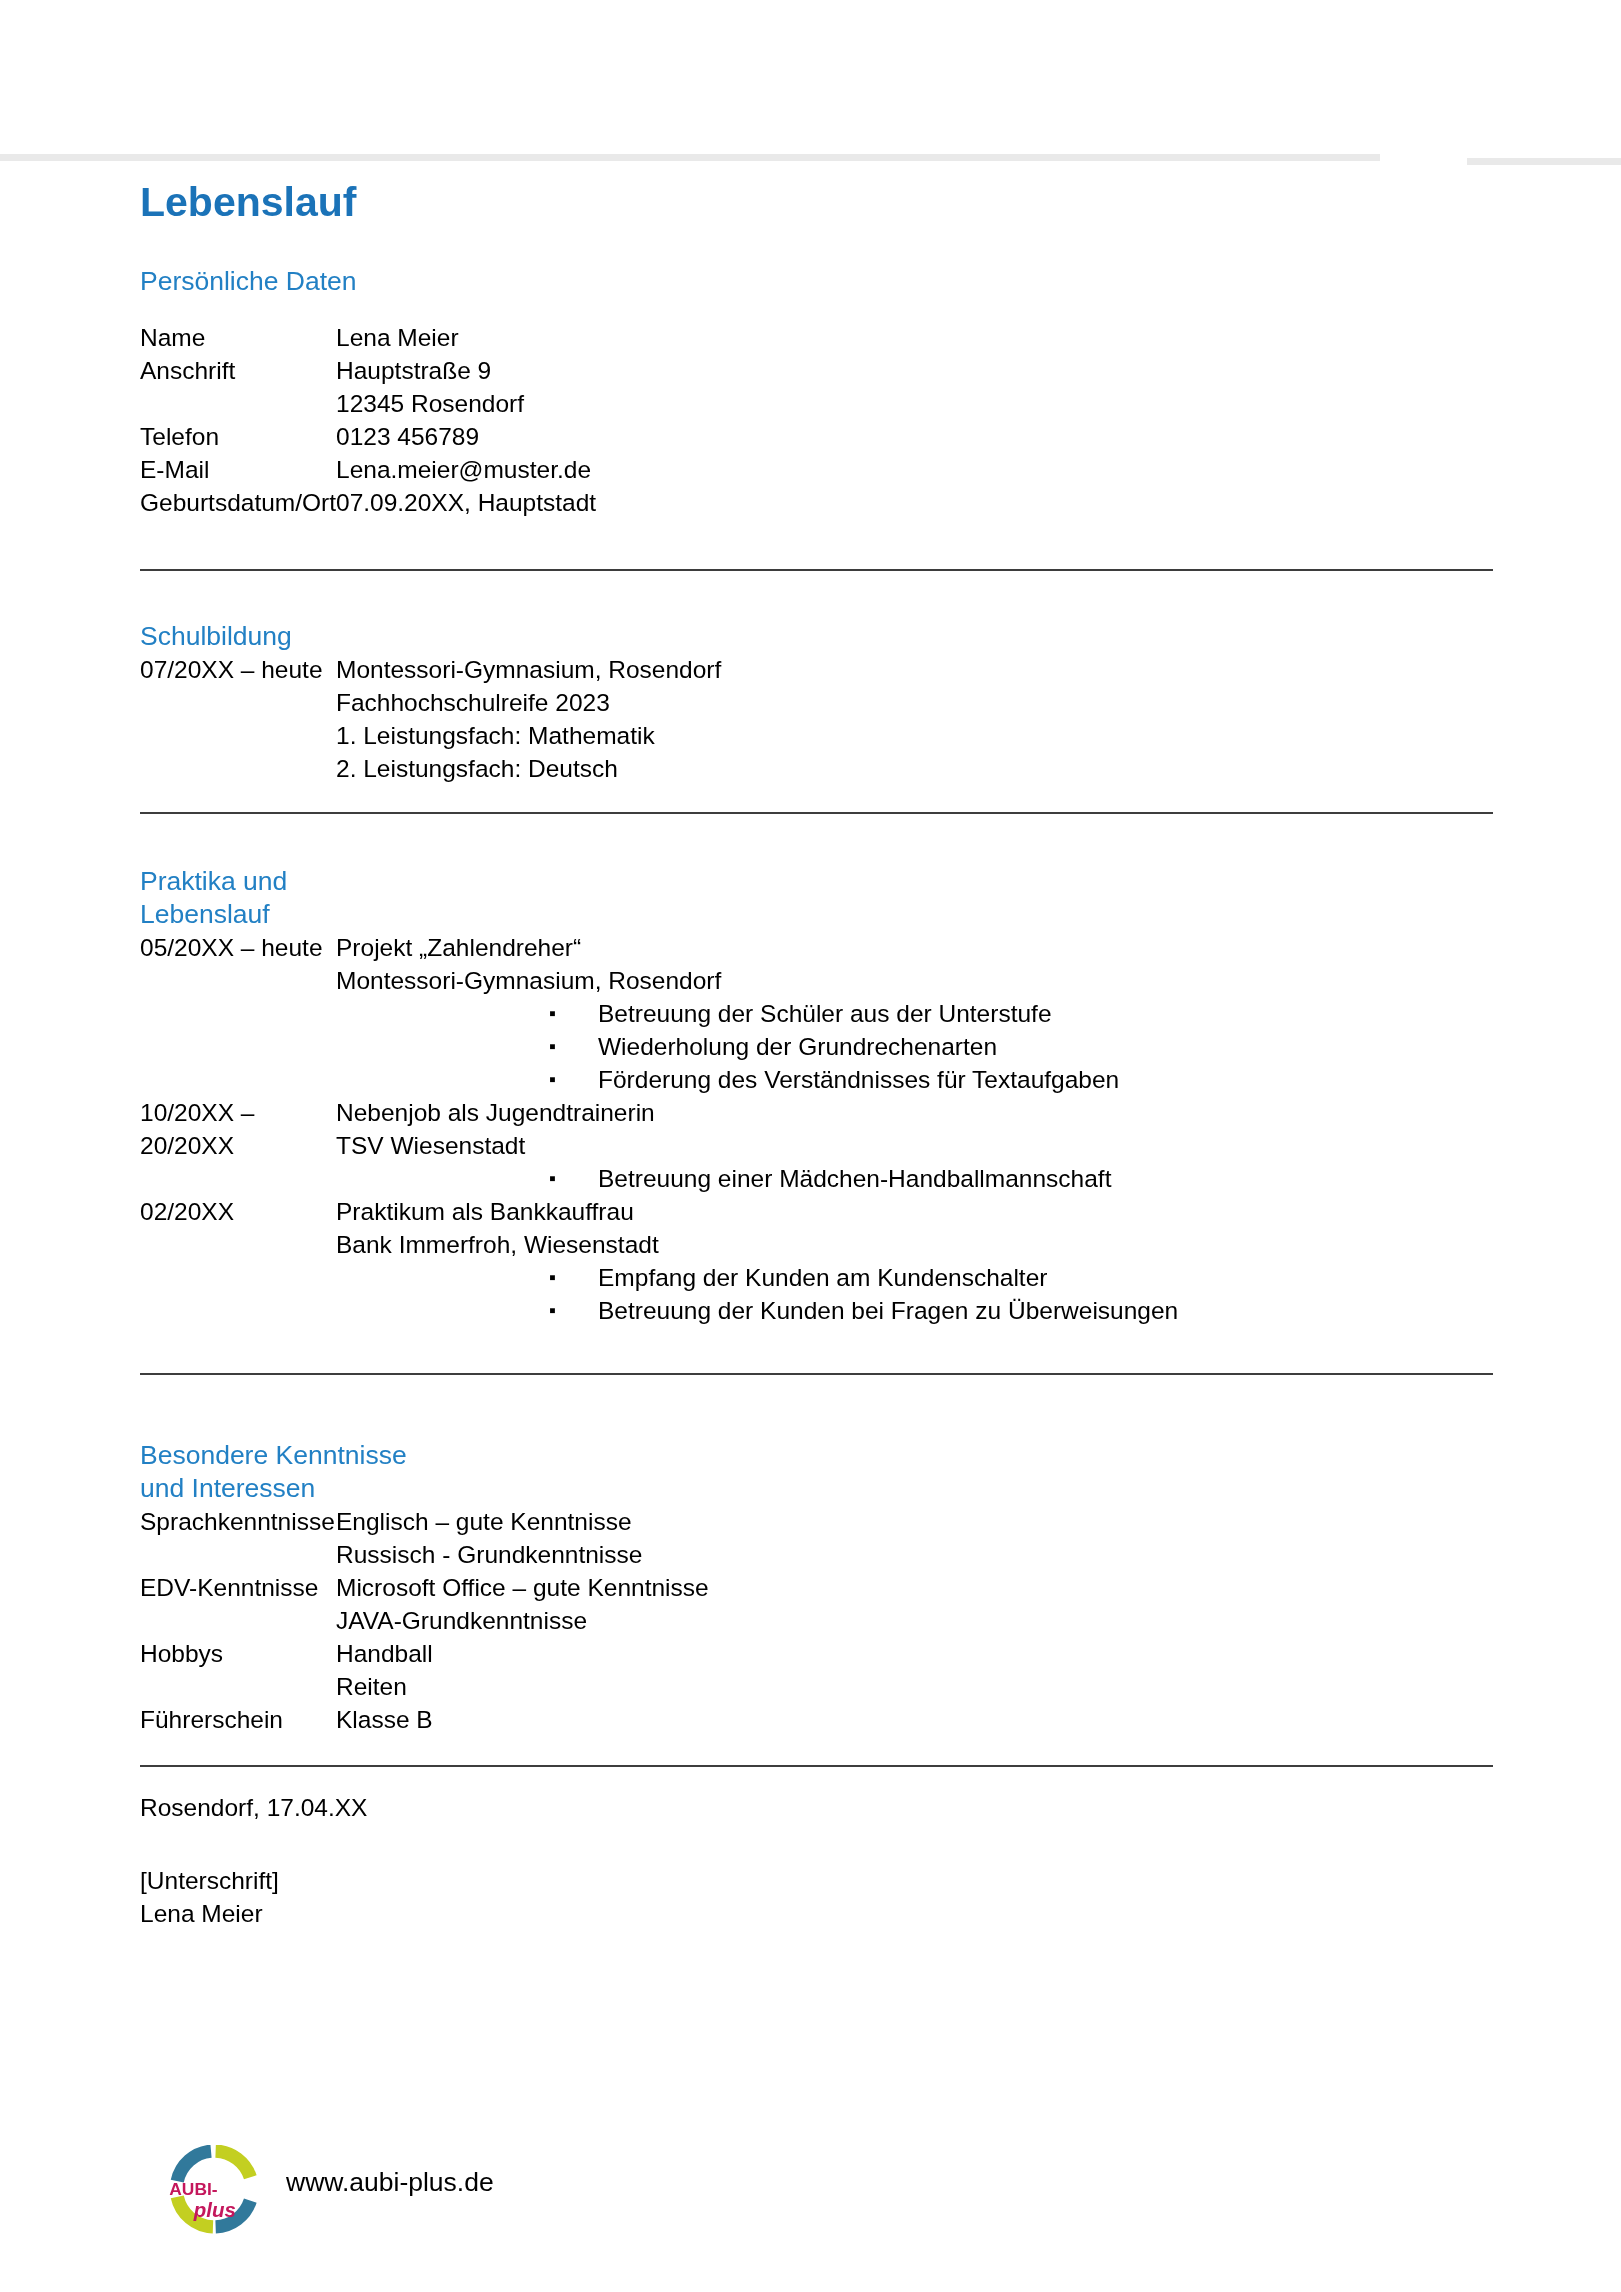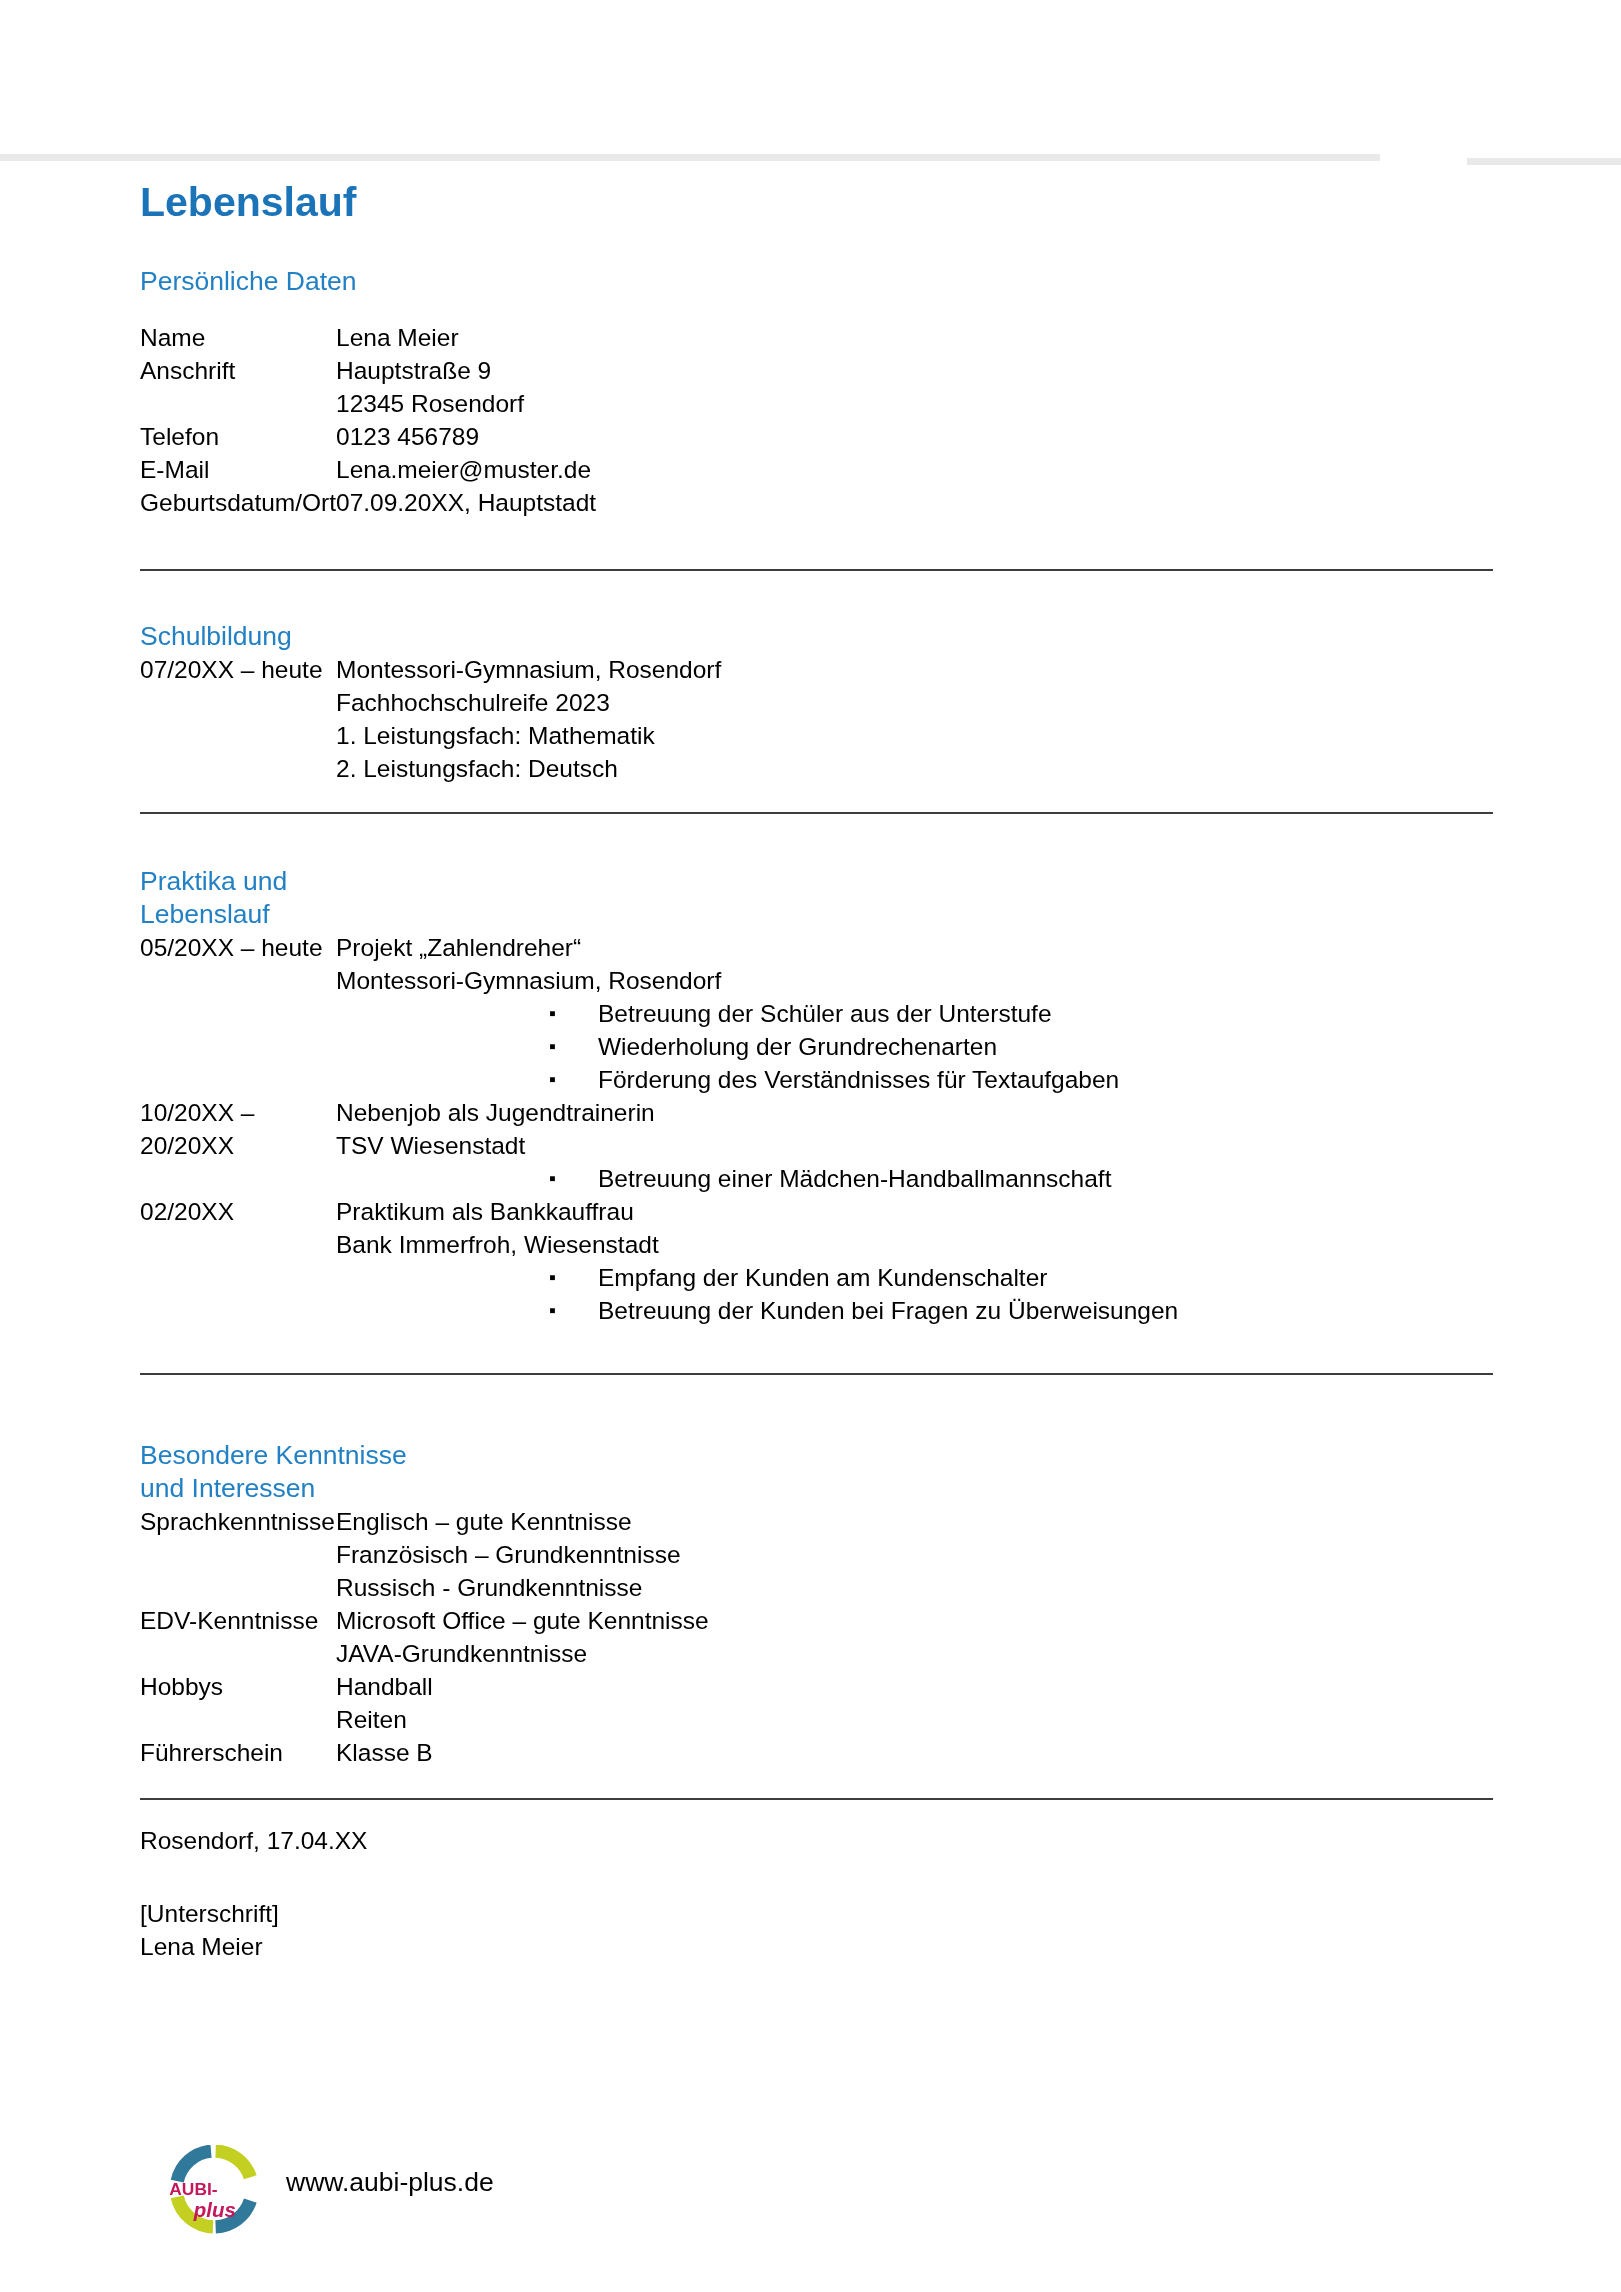--- a/index.html
+++ b/index.html
@@ -157,21 +157,20 @@
 
   <h2 class="heading" style="margin-top:64px">
     <div>Besondere Kenntnisse</div>
     <div>und Interessen</div>
   </h2>
   <div class="rows">
     <div class="row">
       <div class="label">Sprachkenntnisse</div>
       <div class="value">
         <div>Englisch – gute Kenntnisse</div>
-        <div>Französisch – Grundkenntnisse</div>
         <div>Russisch - Grundkenntnisse</div>
       </div>
     </div>
     <div class="row">
       <div class="label">EDV-Kenntnisse</div>
       <div class="value">
         <div>Microsoft Office – gute Kenntnisse</div>
         <div>JAVA-Grundkenntnisse</div>
       </div>
     </div>

